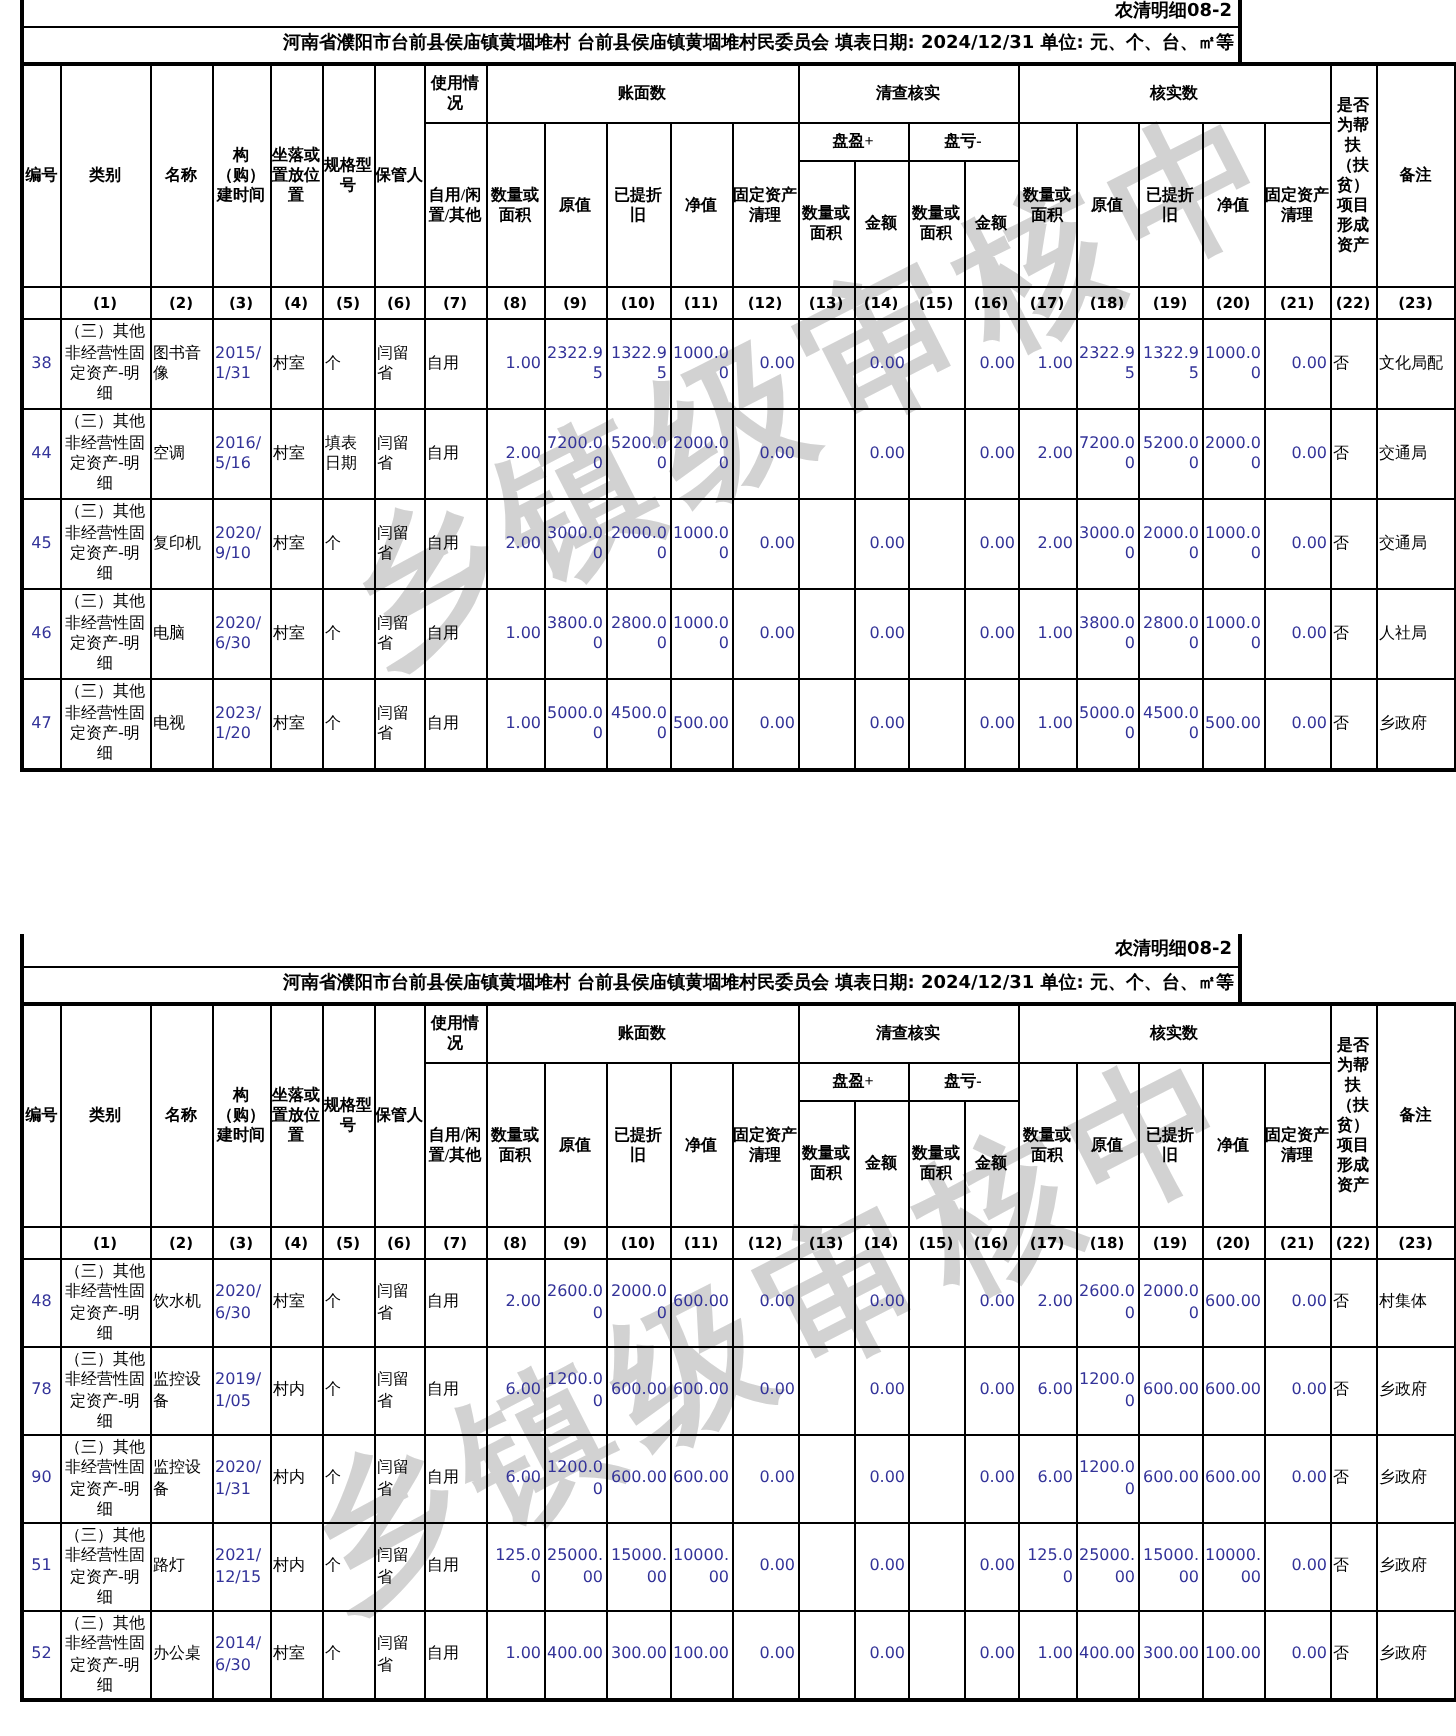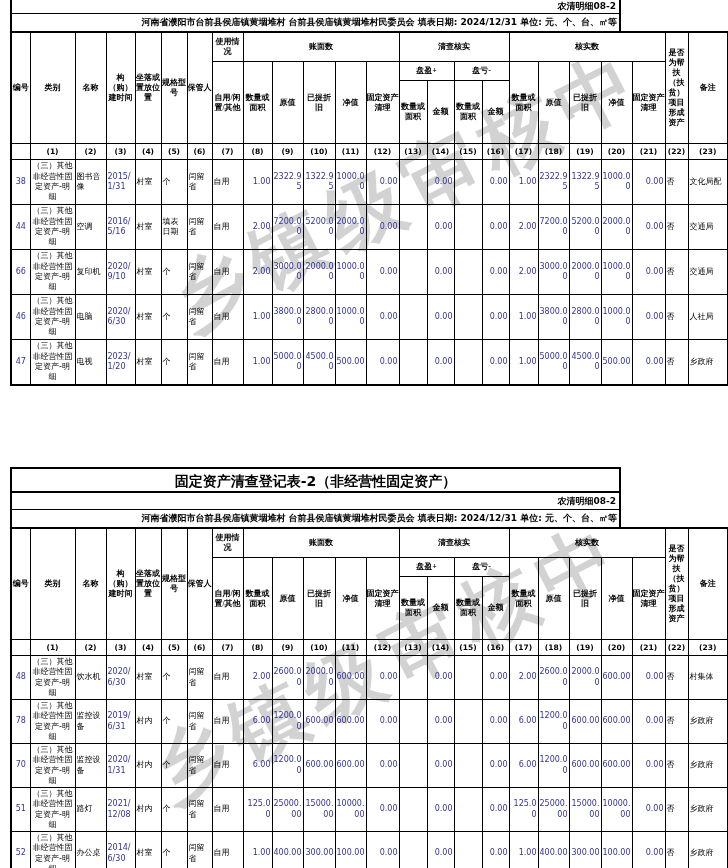--- a/index.html
+++ b/index.html
@@ -210,21 +210,21 @@
             <td class="k-loss_amt">0.00</td>
             <td class="k-v_qty">2.00</td>
             <td class="k-v_orig">7200.00</td>
             <td class="k-v_depr">5200.00</td>
             <td class="k-v_net">2000.00</td>
             <td class="k-v_liq">0.00</td>
             <td class="k-poverty">否</td>
             <td class="k-remark">交通局</td>
           </tr>
           <tr>
-            <td class="k-no">66</td>
+            <td class="k-no">45</td>
             <td class="k-category">（三）其他非经营性固定资产-明细</td>
             <td class="k-name">复印机</td>
             <td class="k-build_time">2020/9/10</td>
             <td class="k-location">村室</td>
             <td class="k-spec">个</td>
             <td class="k-keeper">闫留省</td>
             <td class="k-usage">自用</td>
             <td class="k-qty">2.00</td>
             <td class="k-orig">3000.00</td>
             <td class="k-depr">2000.00</td>
@@ -292,21 +292,20 @@
             <td class="k-v_net">500.00</td>
             <td class="k-v_liq">0.00</td>
             <td class="k-poverty">否</td>
             <td class="k-remark">乡政府</td>
           </tr>
         </tbody>
     </table>
   </div>
 
   <div class="sect" id="sect2">
-    <div class="titlebox">固定资产清查登记表-2（非经营性固定资产）</div>
     <div class="formcode">农清明细08-2</div>
     <div class="infoline">河南省濮阳市台前县侯庙镇黄堌堆村  台前县侯庙镇黄堌堆村民委员会  填表日期: 2024/12/31  单位: 元、个、台、㎡等</div>
     <table class="asset" id="table2">
       <colgroup>
         <col style="width:19px">
           <col style="width:45px">
           <col style="width:31px">
           <col style="width:29px">
         <col style="width:26px">
           <col style="width:26px">
@@ -417,21 +416,21 @@
             <td class="k-v_depr">2000.00</td>
             <td class="k-v_net">600.00</td>
             <td class="k-v_liq">0.00</td>
             <td class="k-poverty">否</td>
             <td class="k-remark">村集体</td>
           </tr>
           <tr>
             <td class="k-no">78</td>
             <td class="k-category">（三）其他非经营性固定资产-明细</td>
             <td class="k-name">监控设备</td>
-            <td class="k-build_time">2019/6/31</td>
+            <td class="k-build_time">2019/1/05</td>
             <td class="k-location">村内</td>
             <td class="k-spec">个</td>
             <td class="k-keeper">闫留省</td>
             <td class="k-usage">自用</td>
             <td class="k-qty">6.00</td>
             <td class="k-orig">1200.00</td>
             <td class="k-depr">600.00</td>
             <td class="k-net">600.00</td>
             <td class="k-liq">0.00</td>
             <td class="k-gain_qty"></td>
@@ -440,21 +439,21 @@
             <td class="k-loss_amt">0.00</td>
             <td class="k-v_qty">6.00</td>
             <td class="k-v_orig">1200.00</td>
             <td class="k-v_depr">600.00</td>
             <td class="k-v_net">600.00</td>
             <td class="k-v_liq">0.00</td>
             <td class="k-poverty">否</td>
             <td class="k-remark">乡政府</td>
           </tr>
           <tr>
-            <td class="k-no">70</td>
+            <td class="k-no">90</td>
             <td class="k-category">（三）其他非经营性固定资产-明细</td>
             <td class="k-name">监控设备</td>
             <td class="k-build_time">2020/1/31</td>
             <td class="k-location">村内</td>
             <td class="k-spec">个</td>
             <td class="k-keeper">闫留省</td>
             <td class="k-usage">自用</td>
             <td class="k-qty">6.00</td>
             <td class="k-orig">1200.00</td>
             <td class="k-depr">600.00</td>
@@ -469,21 +468,21 @@
             <td class="k-v_depr">600.00</td>
             <td class="k-v_net">600.00</td>
             <td class="k-v_liq">0.00</td>
             <td class="k-poverty">否</td>
             <td class="k-remark">乡政府</td>
           </tr>
           <tr>
             <td class="k-no">51</td>
             <td class="k-category">（三）其他非经营性固定资产-明细</td>
             <td class="k-name">路灯</td>
-            <td class="k-build_time">2021/12/08</td>
+            <td class="k-build_time">2021/12/15</td>
             <td class="k-location">村内</td>
             <td class="k-spec">个</td>
             <td class="k-keeper">闫留省</td>
             <td class="k-usage">自用</td>
             <td class="k-qty">125.00</td>
             <td class="k-orig">25000.00</td>
             <td class="k-depr">15000.00</td>
             <td class="k-net">10000.00</td>
             <td class="k-liq">0.00</td>
             <td class="k-gain_qty"></td>

